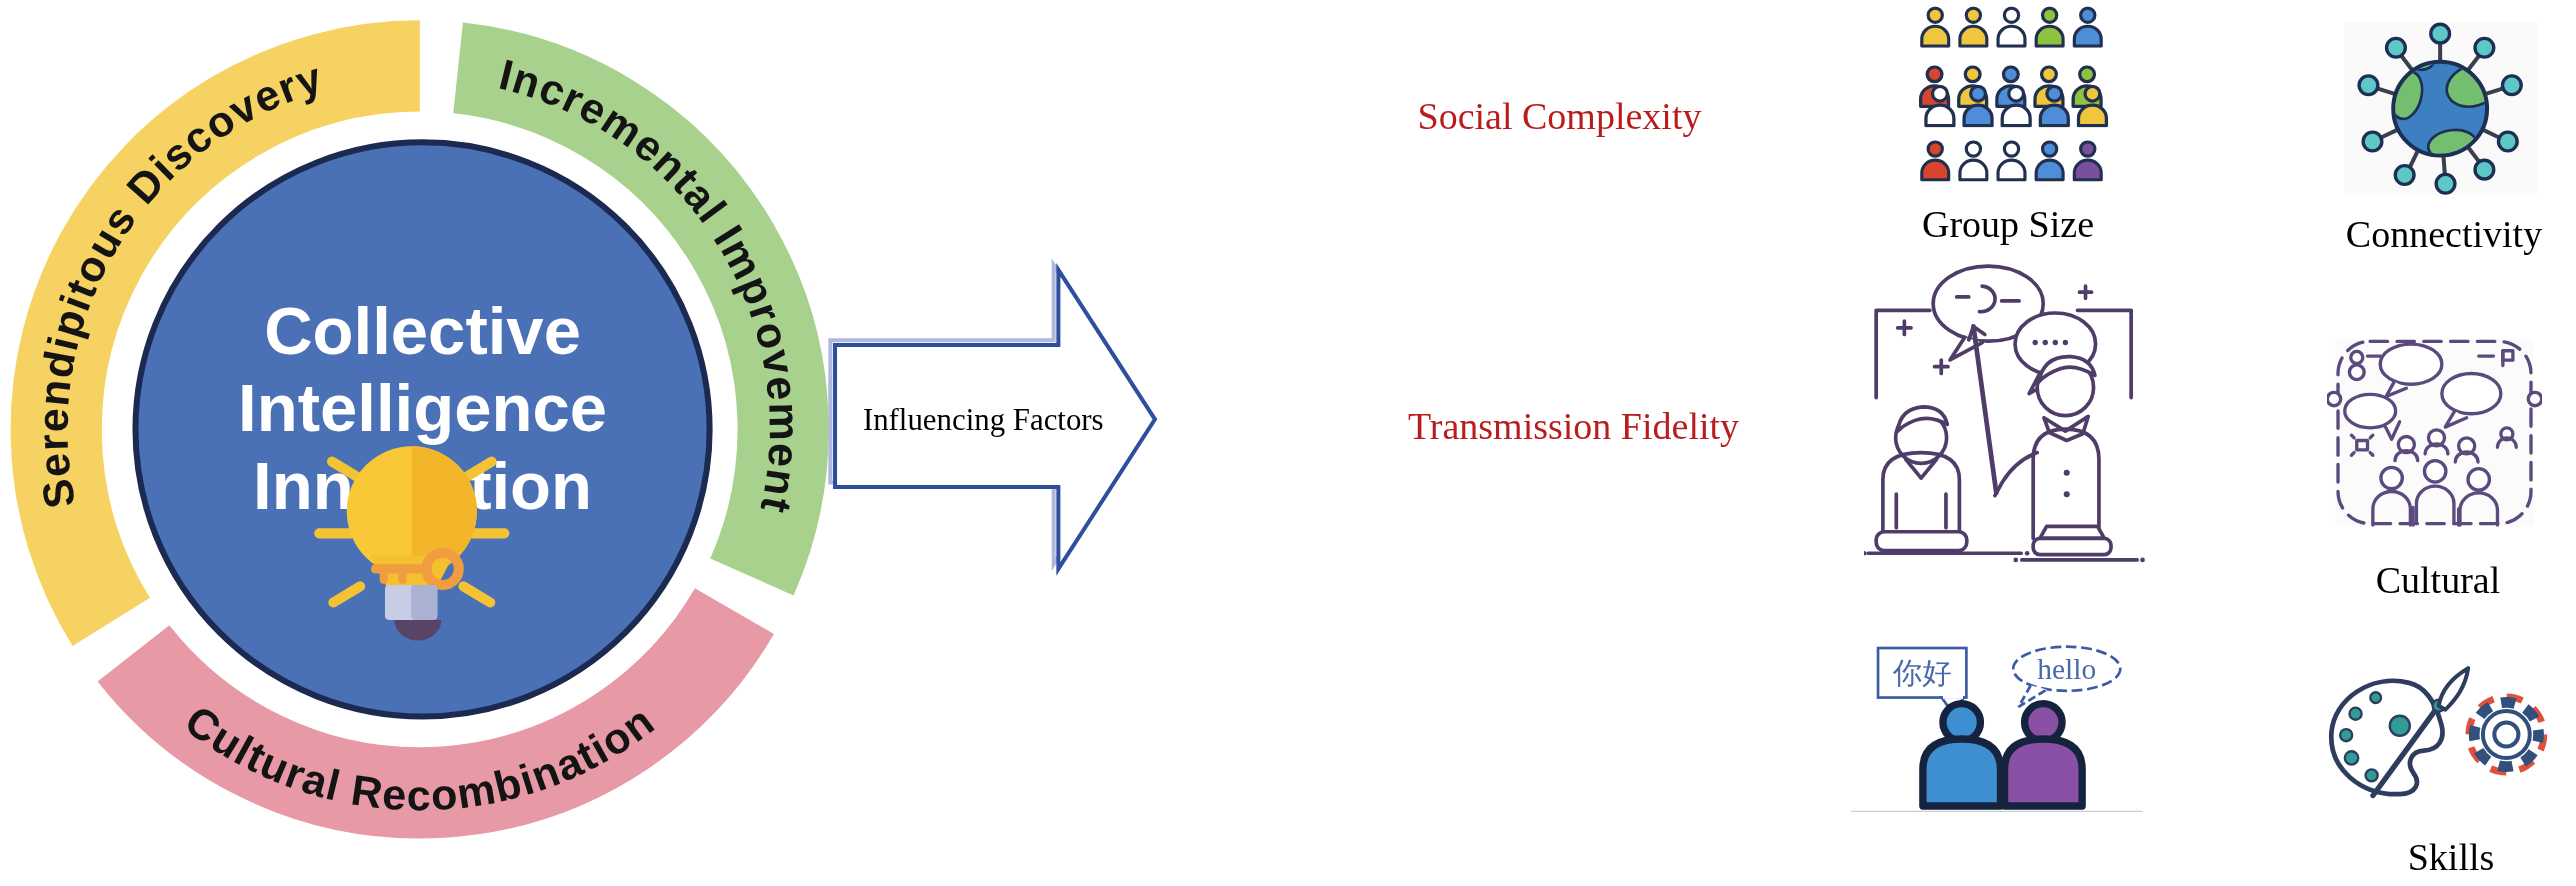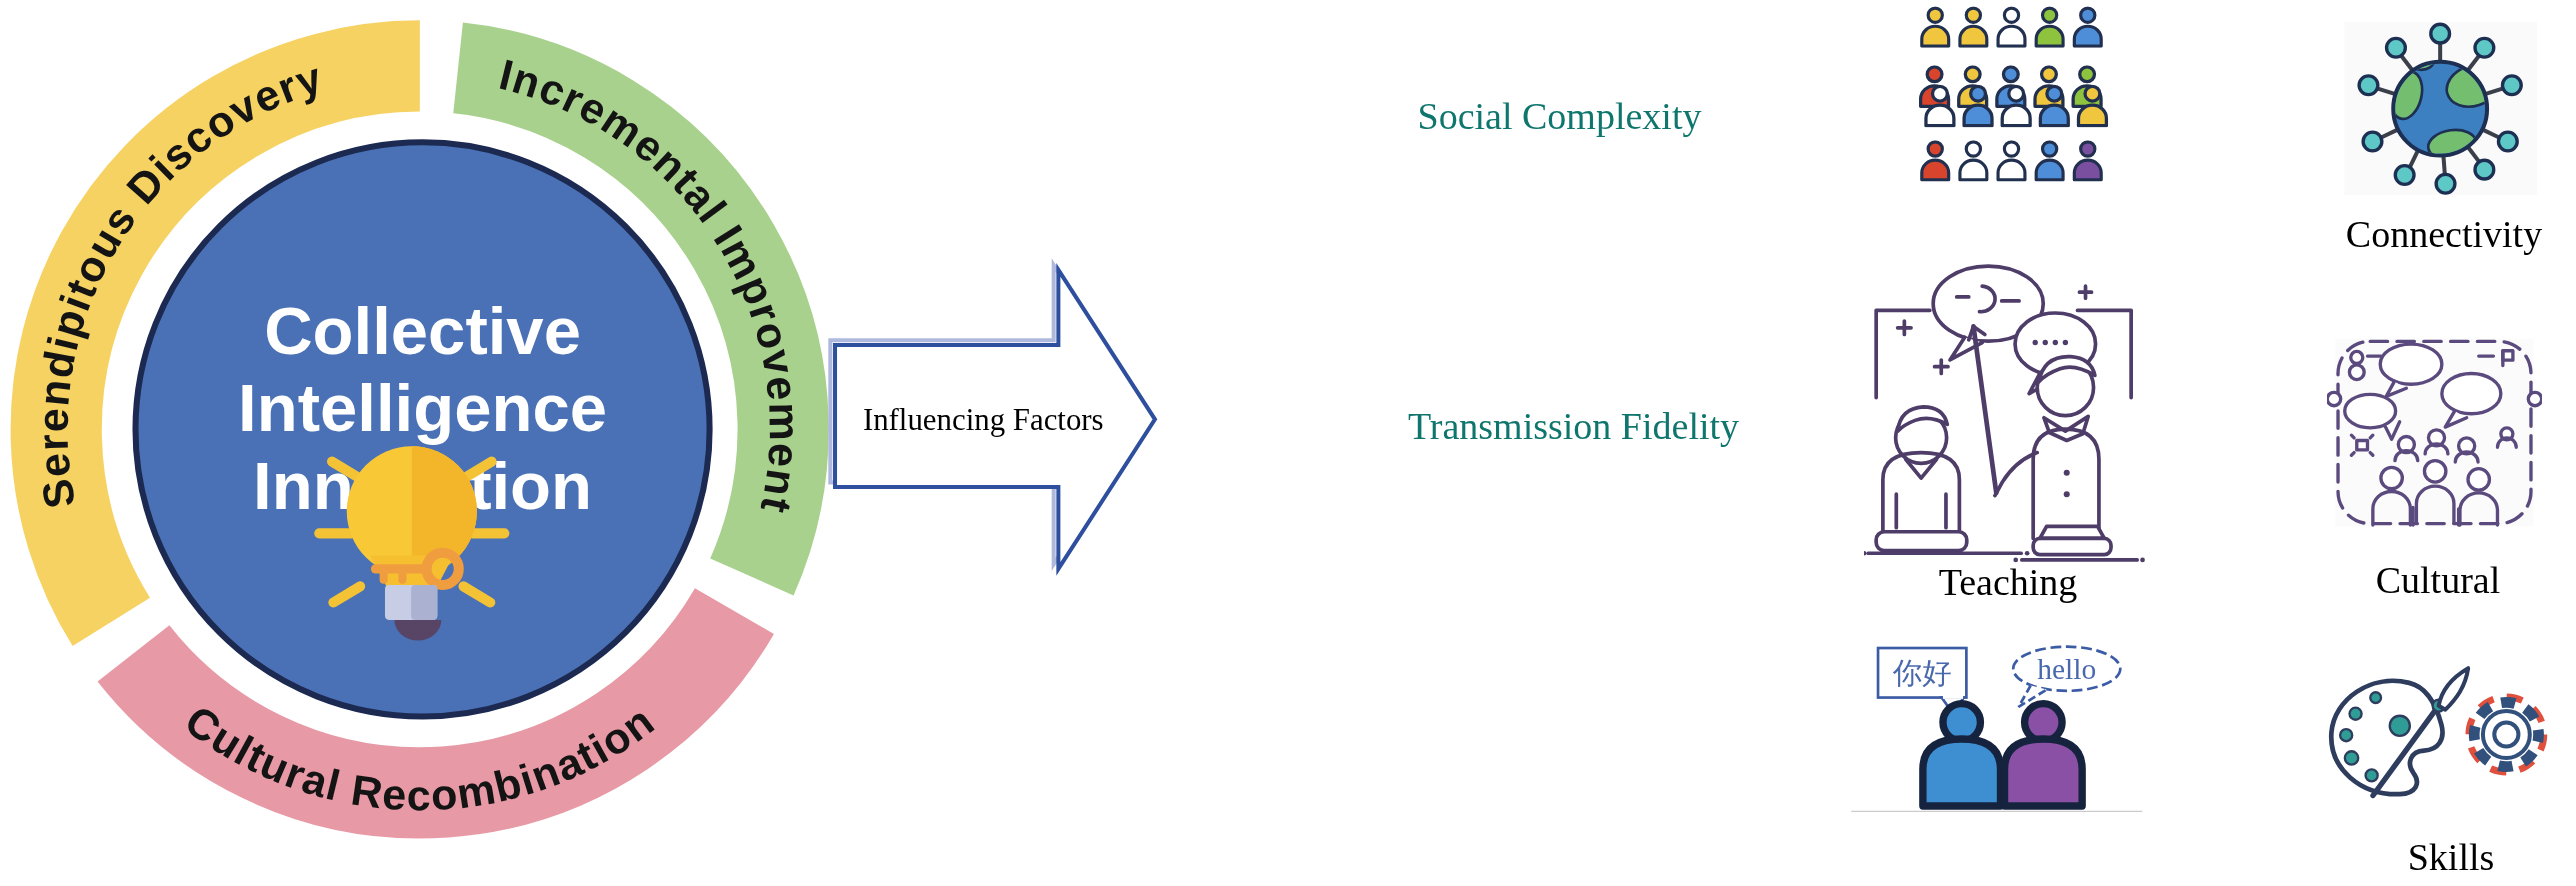--- a/index.html
+++ b/index.html
@@ -1,19 +1,19 @@
 <!DOCTYPE html>
 <html style="font-size:10.7px"><head>
 <meta charset="utf-8">
 <style>
   html,body{margin:0;padding:0;background:#fff;}
   #app{position:relative;width:2576px;height:887px;background:#ffffff;overflow:hidden;
        font-family:"Liberation Serif",serif;}
   .abs{position:absolute;}
-  .row-label{font-family:"Liberation Serif",serif;font-size:38px;color:#0f766e;
+  .row-label{font-family:"Liberation Serif",serif;font-size:38px;color:#b91c1c;
              text-align:center;white-space:nowrap;line-height:54px;height:54px;}
   .caption{font-family:"Liberation Serif",serif;font-size:38px;color:#000;
            text-align:center;white-space:nowrap;line-height:47px;height:47px;}
   .arc-label{font:700 64px "Liberation Sans",sans-serif;letter-spacing:2px;fill:#141414;}
   .hub-title{font:700 100px "Liberation Sans",sans-serif;fill:#ffffff;text-anchor:middle;}
   .arrow-label{font:400 46px "Liberation Serif",serif;fill:#000;text-anchor:middle;}
   .ln{stroke-linecap:round;stroke-linejoin:round;fill:none;}
   svg{display:block;}
 </style>
 </head>
@@ -273,19 +273,19 @@
       <path d="M186,62 C190,40 206,20 230,6 C226,34 212,52 196,68 Z" fill="#ffffff" stroke="#2e3c5e" stroke-width="6" stroke-linejoin="round"></path>
     </g>
     <g>
       <circle cx="287" cy="105" r="56" fill="none" stroke="#e0503c" stroke-width="10" stroke-dasharray="24 20"></circle>
       <circle cx="287" cy="105" r="48" fill="none" stroke="#31507c" stroke-width="16" stroke-dasharray="21 17" stroke-dashoffset="10"></circle>
       <circle cx="287" cy="105" r="35" fill="#ffffff" stroke="#31507c" stroke-width="6"></circle>
       <circle cx="287" cy="105" r="18" fill="#ffffff" stroke="#31507c" stroke-width="6"></circle>
     </g>
   </svg>
 
+  <div class="abs caption" style="left:1874px;top:201px;width:268px">Group Size</div>
   <div class="abs caption" style="left:2310px;top:211px;width:268px">Connectivity</div>
-  <div class="abs caption" style="left:1874px;top:559px;width:268px">Teaching</div>
   <div class="abs caption" style="left:2304px;top:557px;width:268px">Cultural</div>
   <div class="abs caption" style="left:2317px;top:834px;width:268px">Skills</div>
 
 </div>
 
 
 </body></html>

